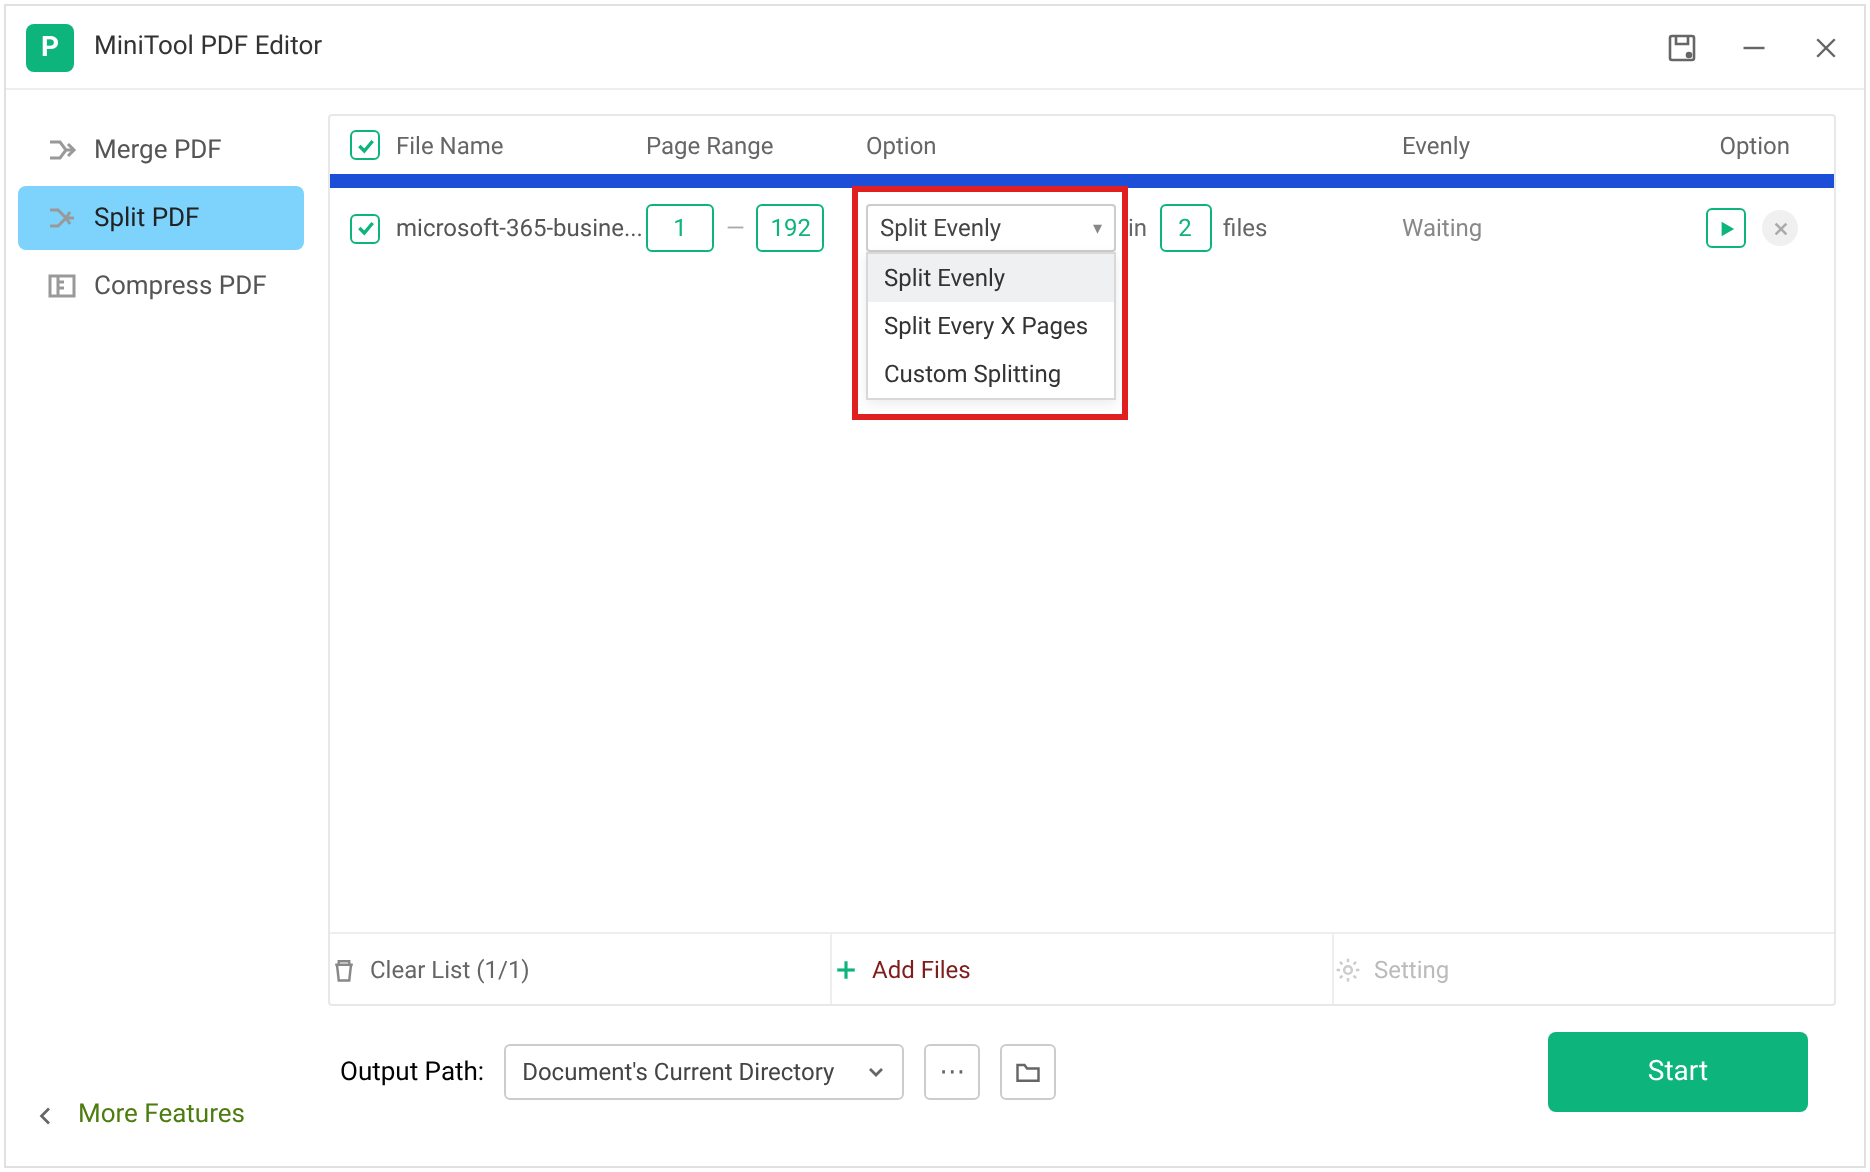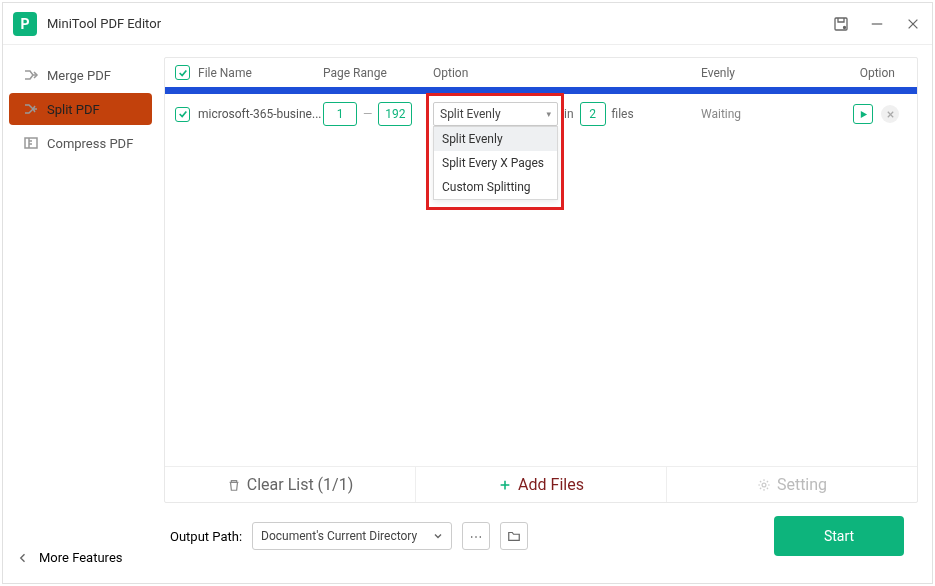--- a/index.html
+++ b/index.html
@@ -6,21 +6,21 @@
   body { background: #fff; width: 935px; height: 586px; overflow: hidden; }
   .window { width: 931px; height: 582px; border: 1px solid #e0e0e0; display: flex; flex-direction: column; background: #fff; margin: 2px; }
   .titlebar { height: 42px; display: flex; align-items: center; padding: 0 10px; border-bottom: 1px solid #eee; }
   .app-logo { width: 24px; height: 24px; background: #0db47c; border-radius: 4px; display: flex; align-items: center; justify-content: center; color: #fff; font-weight: bold; font-size: 14px; margin-right: 10px; }
   .app-title { font-size: 13px; color: #333; flex: 1; }
   .title-controls { display: flex; gap: 18px; align-items: center; }
   .title-icon-btn { width: 18px; height: 18px; display: flex; align-items: center; justify-content: center; color: #666; cursor: pointer; }
   .body { flex: 1; display: flex; overflow: hidden; }
   .sidebar { width: 155px; padding: 12px 0; }
   .sidebar-item { display: flex; align-items: center; padding: 8px 14px; font-size: 13px; color: #555; cursor: pointer; gap: 8px; border-radius: 4px; margin: 2px 6px; }
-  .sidebar-item.active { background: #c2410c; color: #222; }
+  .sidebar-item.active { background: #7dd3fc; color: #222; }
   .sidebar-icon { width: 16px; height: 16px; display: flex; align-items: center; justify-content: center; color: #999; }
   .main { flex: 1; display: flex; flex-direction: column; padding: 12px 14px 14px 6px; }
   .table-area { flex: 1; border: 1px solid #e8e8e8; border-radius: 2px; display: flex; flex-direction: column; overflow: visible; }
   .table-header { display: flex; align-items: center; height: 36px; border-bottom: 7px solid #1d4ed8; font-size: 12px; color: #666; padding: 0 10px; }
   .col-name { width: 148px; display: flex; align-items: center; gap: 8px; }
   .col-range { width: 110px; }
   .col-option { width: 268px; }
   .col-status { width: 130px; }
   .col-opt2 { flex: 1; text-align: right; padding-right: 12px; }
   .chk { width: 15px; height: 15px; border: 1.5px solid #0db47c; border-radius: 3px; display: inline-flex; align-items: center; justify-content: center; }
@@ -39,32 +39,32 @@
   .status-cell { width: 130px; color: #888; }
   .opt2-cell { flex: 1; display: flex; justify-content: flex-end; align-items: center; gap: 8px; padding-right: 8px; }
   .play-btn { width: 20px; height: 20px; border: 1.5px solid #0db47c; border-radius: 3px; display: flex; align-items: center; justify-content: center; cursor: pointer; }
   .play-btn svg { fill: #0db47c; width: 9px; height: 9px; }
   .remove-btn { width: 18px; height: 18px; border-radius: 50%; background: #f0f0f0; display: flex; align-items: center; justify-content: center; color: #aaa; font-size: 11px; cursor: pointer; }
   .dropdown { position: absolute; top: 24px; left: 0; width: 125px; background: #fff; border: 1px solid #d8d8d8; box-shadow: 0 2px 6px rgba(0,0,0,0.08); z-index: 5; }
   .dropdown-item { padding: 5px 8px; font-size: 12px; color: #333; cursor: pointer; }
   .dropdown-item:first-child { background: #eef0f2; }
   .highlight-box { position: absolute; border: 3px solid #e02020; pointer-events: none; z-index: 10; }
   .table-footer { height: 36px; border-top: 1px solid #eee; display: flex; }
-  .footer-seg { flex: 1; display: flex; align-items: center; justify-content: center; font-size: 16px; color: #666; gap: 6px; cursor: pointer; border-right: 1px solid #eee; }
+  .footer-seg { flex: 1; display: flex; align-items: center; font-size: 12px; color: #666; gap: 6px; cursor: pointer; border-right: 1px solid #eee; }
   .footer-seg:last-child { border-right: none; }
   .footer-seg.add { color: #7f1d1d; }
   .footer-seg.setting { color: #bbb; }
   .bottom-bar { height: 66px; display: flex; align-items: center; padding: 0 14px 0 6px; gap: 10px; }
   .output-label { font-size: 13px; color: #000000; }
   .output-select { width: 200px; height: 28px; border: 1px solid #ccc; border-radius: 3px; display: flex; align-items: center; justify-content: space-between; padding: 0 8px; font-size: 12px; color: #444; background: #fff; cursor: pointer; }
   .sq-btn { width: 28px; height: 28px; border: 1px solid #ccc; border-radius: 3px; display: flex; align-items: center; justify-content: center; color: #666; cursor: pointer; font-size: 13px; }
   .spacer { flex: 1; }
   .start-btn { width: 130px; height: 40px; background: #0db47c; color: #fff; border: none; border-radius: 4px; font-size: 14px; cursor: pointer; }
   .sidebar-footer { padding: 0 14px 18px; }
-  .more-features { display: flex; align-items: center; gap: 10px; font-size: 13px; color: #000000; cursor: pointer; }
+  .more-features { display: flex; align-items: center; gap: 10px; font-size: 13px; color: #4d7c0f; cursor: pointer; }
   .left-col { display: flex; flex-direction: column; justify-content: space-between; }
 </style>
 </head>
 <body>
 
 <div class="window">
   <div class="titlebar">
     <div class="app-logo">P</div>
     <div class="app-title">MiniTool PDF Editor</div>
     <div class="title-controls">

